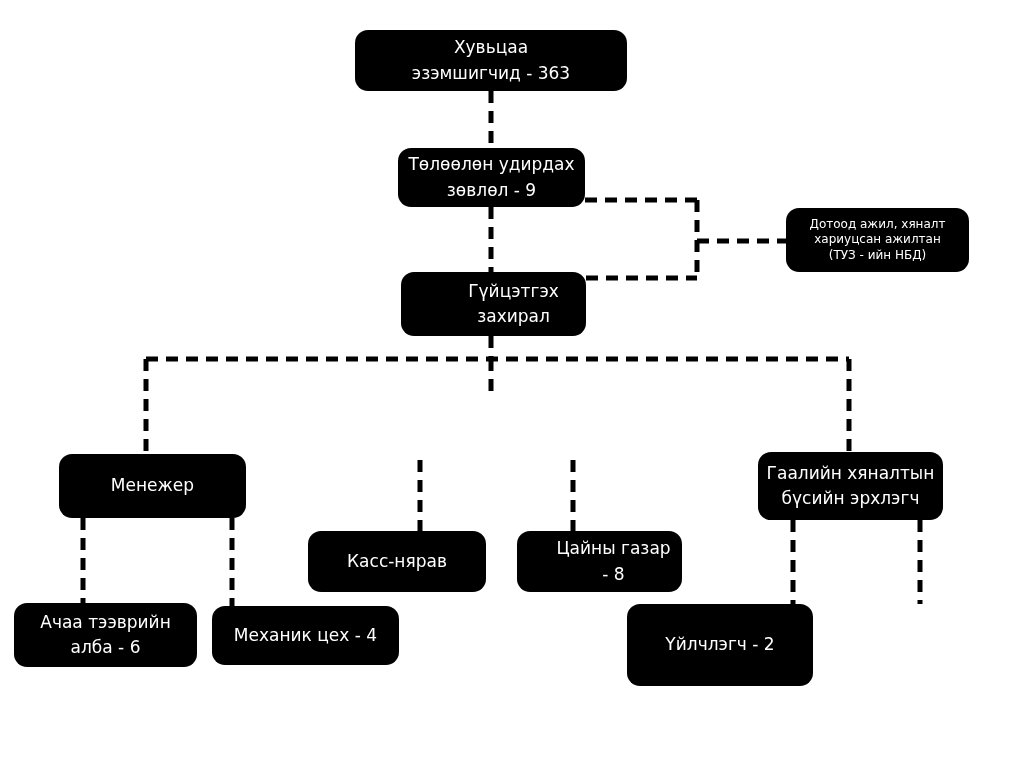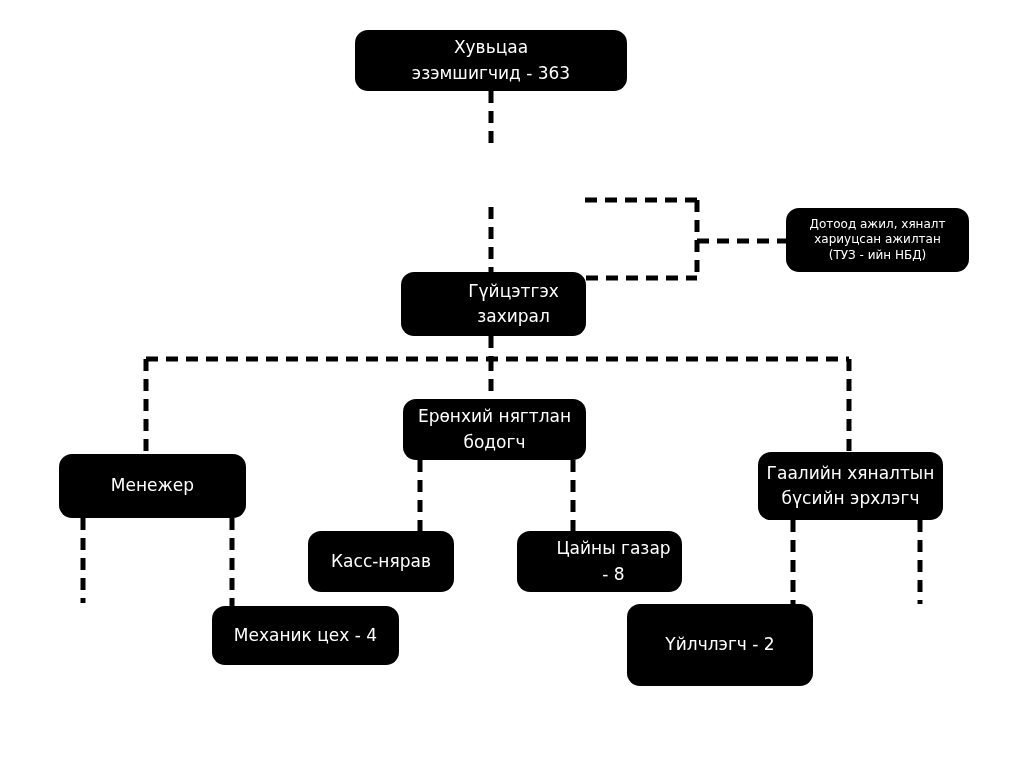--- a/index.html
+++ b/index.html
@@ -52,21 +52,21 @@
     line-height: 1.3;
   }
   
   .n-shareholders      { left: 355px; top:  30px; width: 272px; height: 61px; }
   .n-board             { left: 398px; top: 148px; width: 187px; height: 59px; }
   .n-internal-control  { left: 786px; top: 208px; width: 183px; height: 64px; }
   .n-exec-director     { left: 401px; top: 272px; width: 185px; height: 64px; padding-left: 48px; }
   .n-chief-accountant  { left: 403px; top: 399px; width: 183px; height: 61px; }
   .n-manager           { left:  59px; top: 454px; width: 187px; height: 64px; }
   .n-customs-head      { left: 758px; top: 452px; width: 185px; height: 68px; }
-  .n-cashier           { left: 308px; top: 531px; width: 146px; height: 61px; }
+  .n-cashier           { left: 308px; top: 531px; width: 178px; height: 61px; }
   .n-canteen           { left: 517px; top: 531px; width: 165px; height: 61px; padding-left: 36px; }
   .n-freight           { left:  14px; top: 603px; width: 183px; height: 64px; }
   .n-mechanic          { left: 212px; top: 606px; width: 187px; height: 59px; }
   .n-cleaner           { left: 627px; top: 604px; width: 186px; height: 82px; }
   .n-guard             { left: 827px; top: 604px; width: 185px; height: 63px; }
 </style>
 </head>
 <body>
 
 <div class="canvas">
@@ -89,53 +89,57 @@
     <path d="M232 518 V606"></path>
     <path d="M793 520 V604"></path>
     <path d="M920 520 V604"></path>
   </svg>
 
   <div class="node n-shareholders">
     <span class="node-label">Хувьцаа
 эзэмшигчид - 363</span>
   </div>
 
+  <div class="node n-board">
+    <span class="node-label">Төлөөлөн удирдах
+зөвлөл - 9</span>
+  </div>
 
   <div class="node n-internal-control">
     <span class="node-label small">Дотоод ажил, хяналт
 хариуцсан ажилтан
 (ТУЗ - ийн НБД)</span>
   </div>
 
   <div class="node n-exec-director">
     <span class="node-label">Гүйцэтгэх захирал</span>
   </div>
 
-  <div class="node n-chief-accountant">
-    <span class="node-label">Ерөнхий нягтлан
-бодогч</span>
-  </div>
 
   <div class="node n-customs-head">
     <span class="node-label">Гаалийн хяналтын
 бүсийн эрхлэгч</span>
   </div>
 
   <div class="node n-manager">
     <span class="node-label">Менежер</span>
   </div>
 
   <div class="node n-cashier">
     <span class="node-label">Касс-нярав</span>
   </div>
 
   <div class="node n-canteen">
     <span class="node-label">Цайны газар - 8</span>
   </div>
 
+  <div class="node n-freight">
+    <span class="node-label">Ачаа тээврийн
+алба - 6</span>
+  </div>
 
   <div class="node n-mechanic">
     <span class="node-label">Механик цех - 4</span>
   </div>
 
   <div class="node n-cleaner">
     <span class="node-label">Үйлчлэгч - 2</span>
   </div>
 
 

